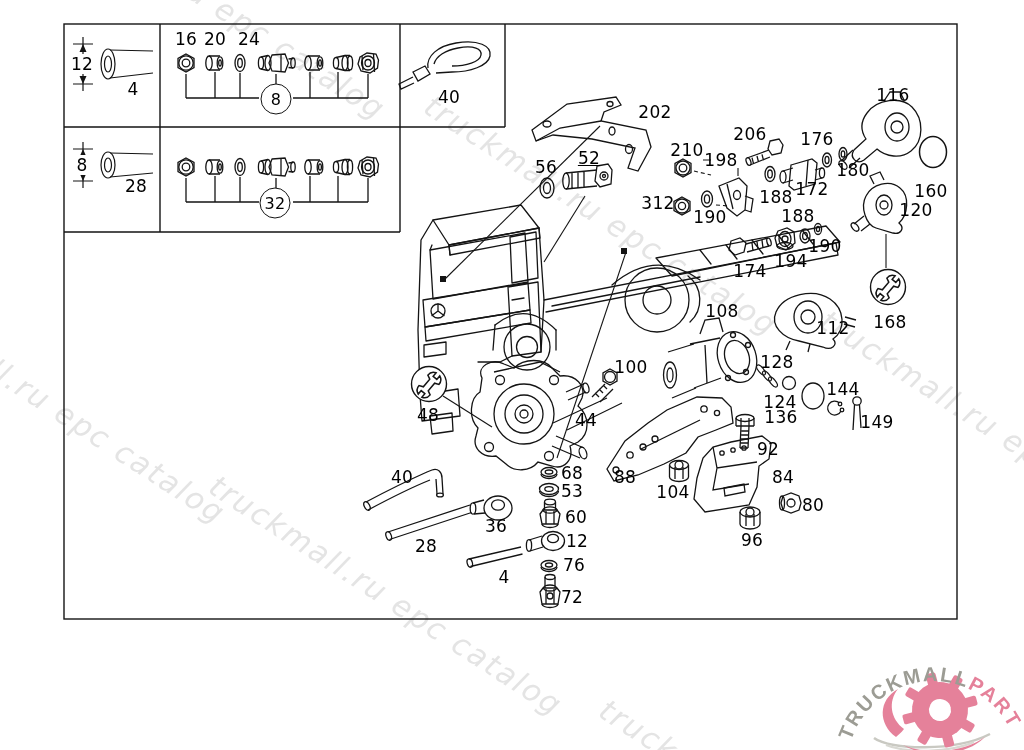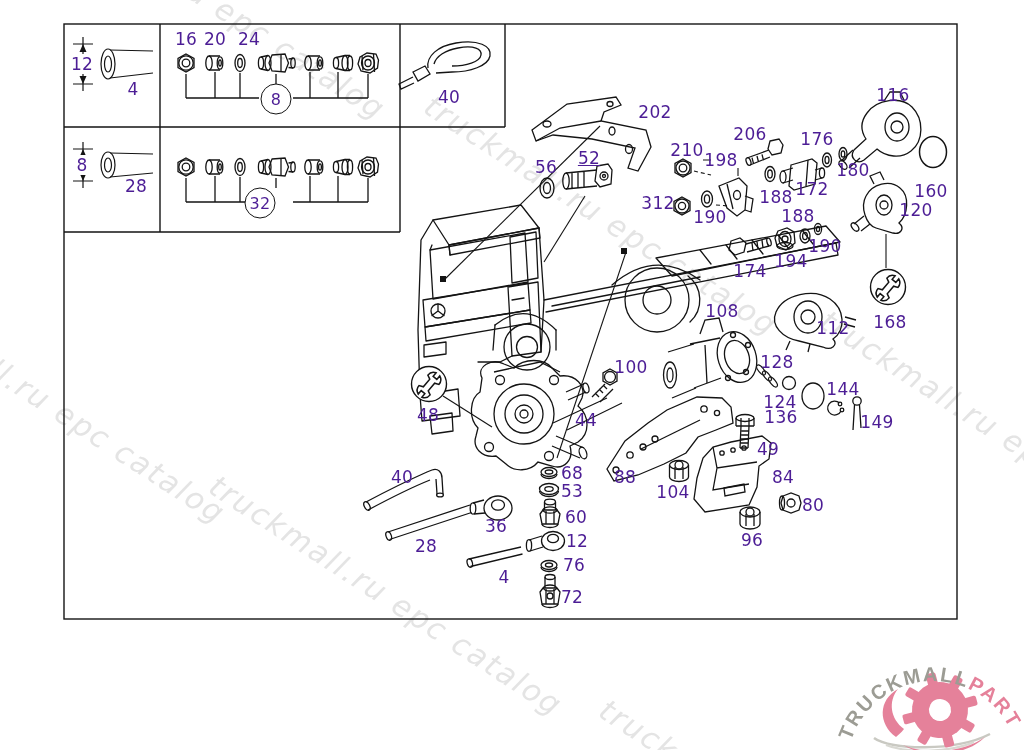--- a/index.html
+++ b/index.html
@@ -4,21 +4,21 @@
 <style>
   html,body{margin:0;padding:0;background:#fff;}
   .stage{position:relative;width:1024px;height:750px;overflow:hidden;background:#fff;
          font-family:"DejaVu Sans",sans-serif;}
   .wm{position:absolute;font:italic 30px "DejaVu Sans",sans-serif;color:#e4e4e4;
       letter-spacing:2px;white-space:nowrap;transform:rotate(33deg);transform-origin:0 0;
       z-index:0;user-select:none;}
   #art{position:absolute;left:0;top:0;z-index:1;}
   #labels{position:absolute;left:0;top:0;width:100%;height:100%;z-index:2;pointer-events:none;}
   .plabel{position:absolute;transform:translate(-50%,-50%);font:17px "DejaVu Sans",sans-serif;
-          color:#4c1d95;white-space:nowrap;letter-spacing:.3px;}
+          color:#000000;white-space:nowrap;letter-spacing:.3px;}
   .plabel.bg{background:#fff;padding:0 2px;}
   .plabel.circled{width:29px;height:29px;border:1.6px solid #141414;border-radius:50%;
           display:flex;align-items:center;justify-content:center;font-size:16px;background:#fff;}
 </style>
 </head>
 <body>
 
 <div class="stage">
 
   <div class="wm" style="left:45px;top:-128px;">truckmall.ru epc catalog</div>
@@ -443,21 +443,21 @@
 
   <div id="labels">
       <div class="plabel bg" style="left: 82px; top: 64px;">12</div>
       <div class="plabel" style="left: 133px; top: 89px;">4</div>
       <div class="plabel bg" style="left: 82px; top: 165px;">8</div>
       <div class="plabel" style="left: 136px; top: 186px;">28</div>
       <div class="plabel" style="left: 186px; top: 39px;">16</div>
       <div class="plabel" style="left: 215px; top: 39px;">20</div>
       <div class="plabel" style="left: 241px; top: 39px; margin-left: 8px;">24</div>
       <div class="plabel circled" style="left: 276px; top: 99px;">8</div>
-      <div class="plabel circled" style="left: 260px; top: 203px;">32</div>
+      <div class="plabel circled" style="left: 275px; top: 203px;">32</div>
       <div class="plabel" style="left: 449px; top: 97px;">40</div>
       <div class="plabel" style="left: 655px; top: 112px;">202</div>
       <div class="plabel" style="left: 546px; top: 167px;">56</div>
       <div class="plabel" style="left: 589px; top: 158px; text-decoration: underline;">52</div>
       <div class="plabel" style="left: 687px; top: 150px;">210</div>
       <div class="plabel" style="left: 721px; top: 160px;">198</div>
       <div class="plabel" style="left: 750px; top: 134px;">206</div>
       <div class="plabel" style="left: 817px; top: 139px;">176</div>
       <div class="plabel" style="left: 893px; top: 95px;">116</div>
       <div class="plabel" style="left: 931px; top: 191px;">160</div>
@@ -475,21 +475,21 @@
       <div class="plabel" style="left: 890px; top: 322px;">168</div>
       <div class="plabel" style="left: 722px; top: 311px;">108</div>
       <div class="plabel" style="left: 777px; top: 362px;">128</div>
       <div class="plabel" style="left: 631px; top: 367px;">100</div>
       <div class="plabel" style="left: 780px; top: 402px;">124</div>
       <div class="plabel" style="left: 781px; top: 417px;">136</div>
       <div class="plabel" style="left: 843px; top: 389px;">144</div>
       <div class="plabel" style="left: 877px; top: 422px;">149</div>
       <div class="plabel" style="left: 428px; top: 415px;">48</div>
       <div class="plabel" style="left: 586px; top: 420px;">44</div>
-      <div class="plabel" style="left: 768px; top: 449px;">49</div>
+      <div class="plabel" style="left: 768px; top: 449px;">92</div>
       <div class="plabel" style="left: 625px; top: 477px;">88</div>
       <div class="plabel" style="left: 673px; top: 492px;">104</div>
       <div class="plabel" style="left: 783px; top: 477px;">84</div>
       <div class="plabel" style="left: 813px; top: 505px; text-align: right;">80</div>
       <div class="plabel" style="left: 752px; top: 540px;">96</div>
       <div class="plabel" style="left: 572px; top: 473px;">68</div>
       <div class="plabel" style="left: 572px; top: 491px;">53</div>
       <div class="plabel" style="left: 576px; top: 517px;">60</div>
       <div class="plabel" style="left: 577px; top: 541px;">12</div>
       <div class="plabel" style="left: 574px; top: 565px;">76</div>

